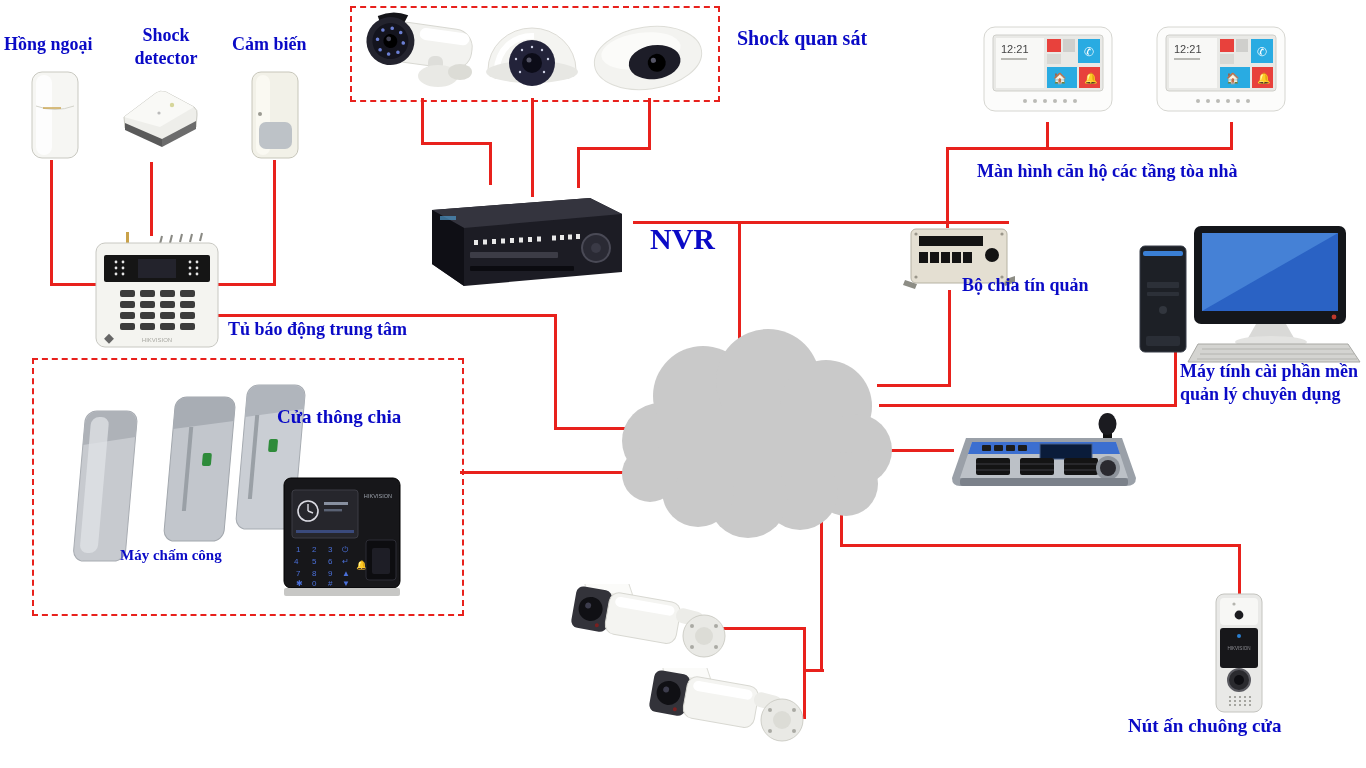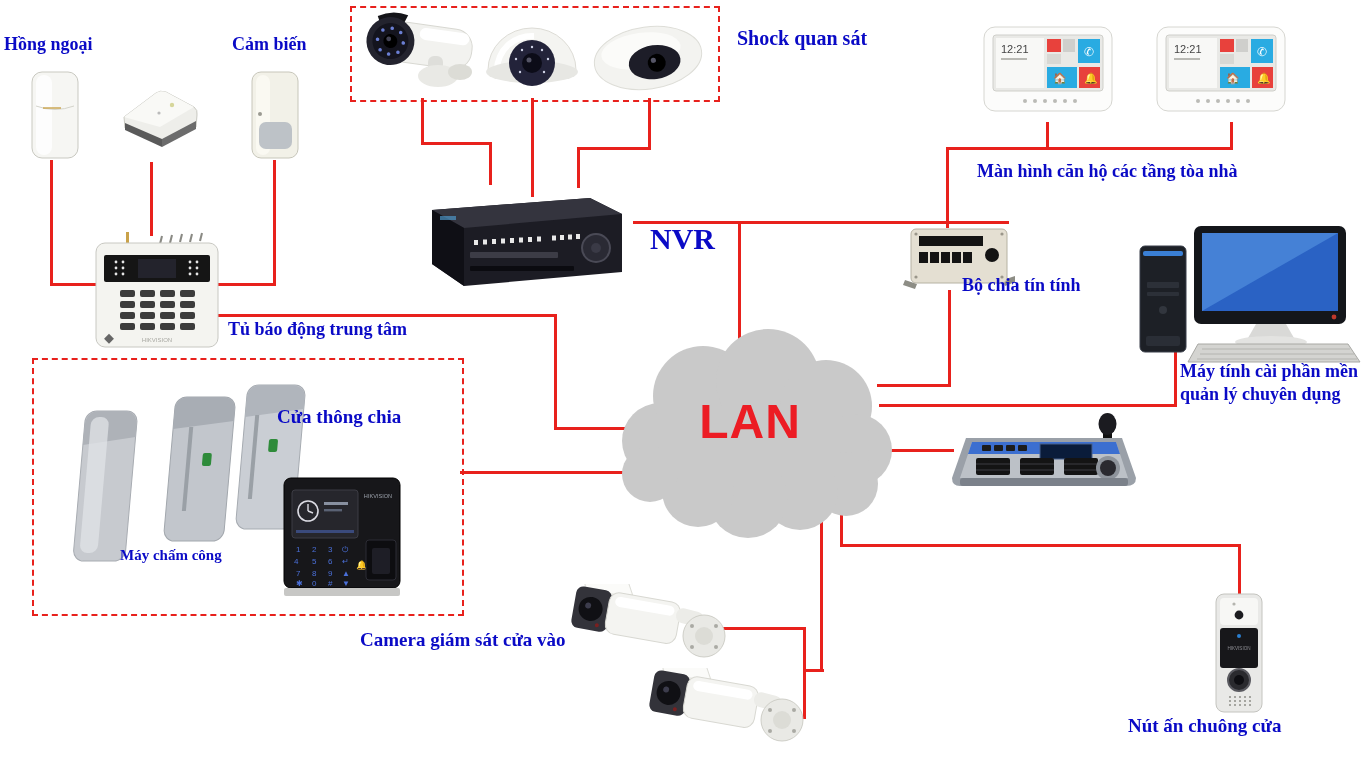--- a/index.html
+++ b/index.html
@@ -80,21 +80,20 @@
         <circle cx="248" cy="124" r="36"></circle>
           <circle cx="238" cy="158" r="32"></circle>
         <circle cx="192" cy="166" r="38"></circle>
           <circle cx="140" cy="172" r="40"></circle>
         <circle cx="90" cy="165" r="36"></circle>
           <circle cx="42" cy="148" r="28"></circle>
         <rect x="52" y="80" width="180" height="70"></rect>
       </g>
     </svg>
   </div>
-  <div id="lan-text">LAN</div>
 
   <div class="dev" style="left:28px;top:70px">
     <svg width="54" height="90" viewBox="0 0 54 90">
       <rect x="4" y="2" width="46" height="86" rx="10" fill="#f6f6f3" stroke="#c9c9c1"></rect>
       <rect x="8" y="5" width="16" height="80" rx="8" fill="#ffffff" opacity=".8"></rect>
       <path d="M8 36 q19 7 38 0" stroke="#d4d4cb" fill="none"></path>
       <rect x="15" y="37" width="18" height="2" fill="#c9a24a" opacity=".7"></rect>
     </svg>
   </div>
 
@@ -515,28 +514,31 @@
         <circle cx="20" cy="113" r="1"></circle>
           <circle cx="25" cy="113" r="1"></circle>
           <circle cx="30" cy="113" r="1"></circle>
           <circle cx="35" cy="113" r="1"></circle>
           <circle cx="40" cy="113" r="1"></circle>
       </g>
     </svg>
   </div>
 
   <div class="lbl" style="left:4px;top:34px">Hồng ngoại</div>
+  <div class="lbl two" style="left:112px;top:24px;width:108px;text-align:center">
+    <div>Shock</div>
+    <div>detector</div>
+  </div>
   <div class="lbl" style="left:232px;top:34px">Cảm biến</div>
   <div class="lbl" style="left:737px;top:27px;font-size:20px">Shock quan sát</div>
   <div class="lbl" style="left:977px;top:161px">Màn hình căn hộ các tầng tòa nhà</div>
   <div class="lbl" style="left:650px;top:222px;font-size:30px">NVR</div>
   <div class="lbl" style="left:228px;top:319px">Tủ báo động trung tâm</div>
-  <div class="lbl" style="left:962px;top:275px">Bộ chia tín tính</div>
+  <div class="lbl" style="left:962px;top:275px">Bộ chia tín quản</div>
   <div class="lbl two" style="left:1180px;top:360px;width:190px">
     <div>Máy tính cài phần mền</div>
     <div>quản lý chuyên dụng</div>
   </div>
   <div class="lbl" style="left:277px;top:406px;font-size:19px">Cửa thông chia</div>
   <div class="lbl" style="left:120px;top:547px;font-size:15px">Máy chấm công</div>
-  <div class="lbl" style="left:360px;top:629px;font-size:19px">Camera giám sát cửa vào</div>
   <div class="lbl" style="left:1128px;top:715px;font-size:19px">Nút ấn chuông cửa</div>
 
 </div>
 
 </body></html>

